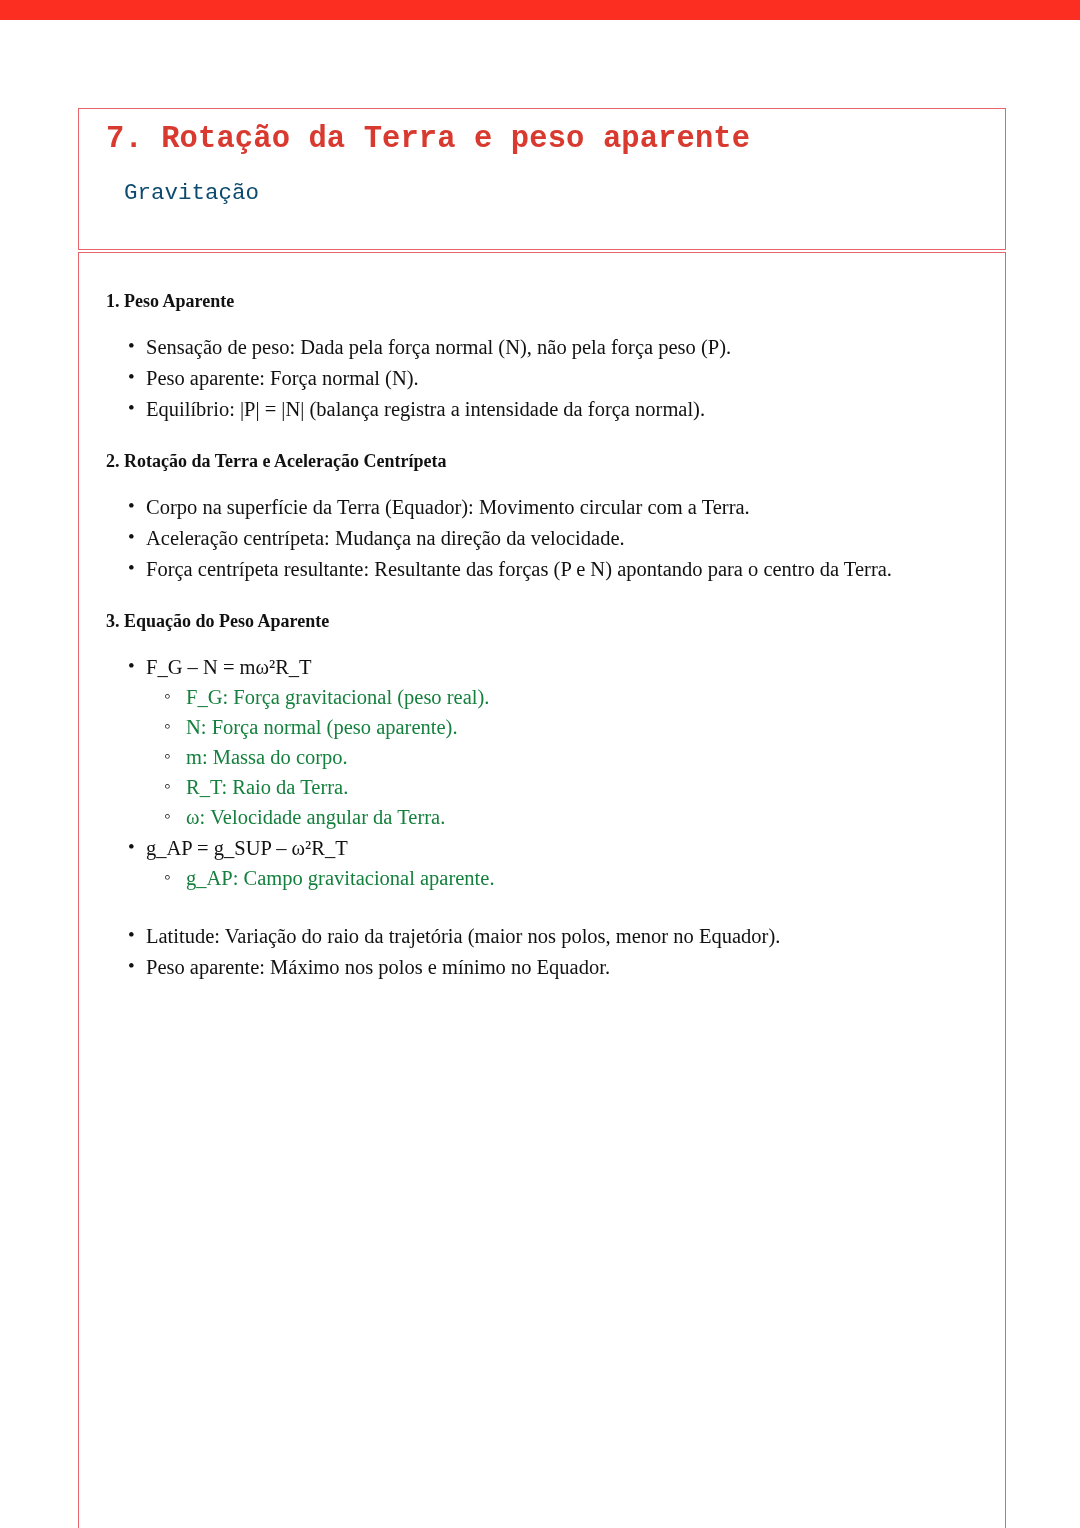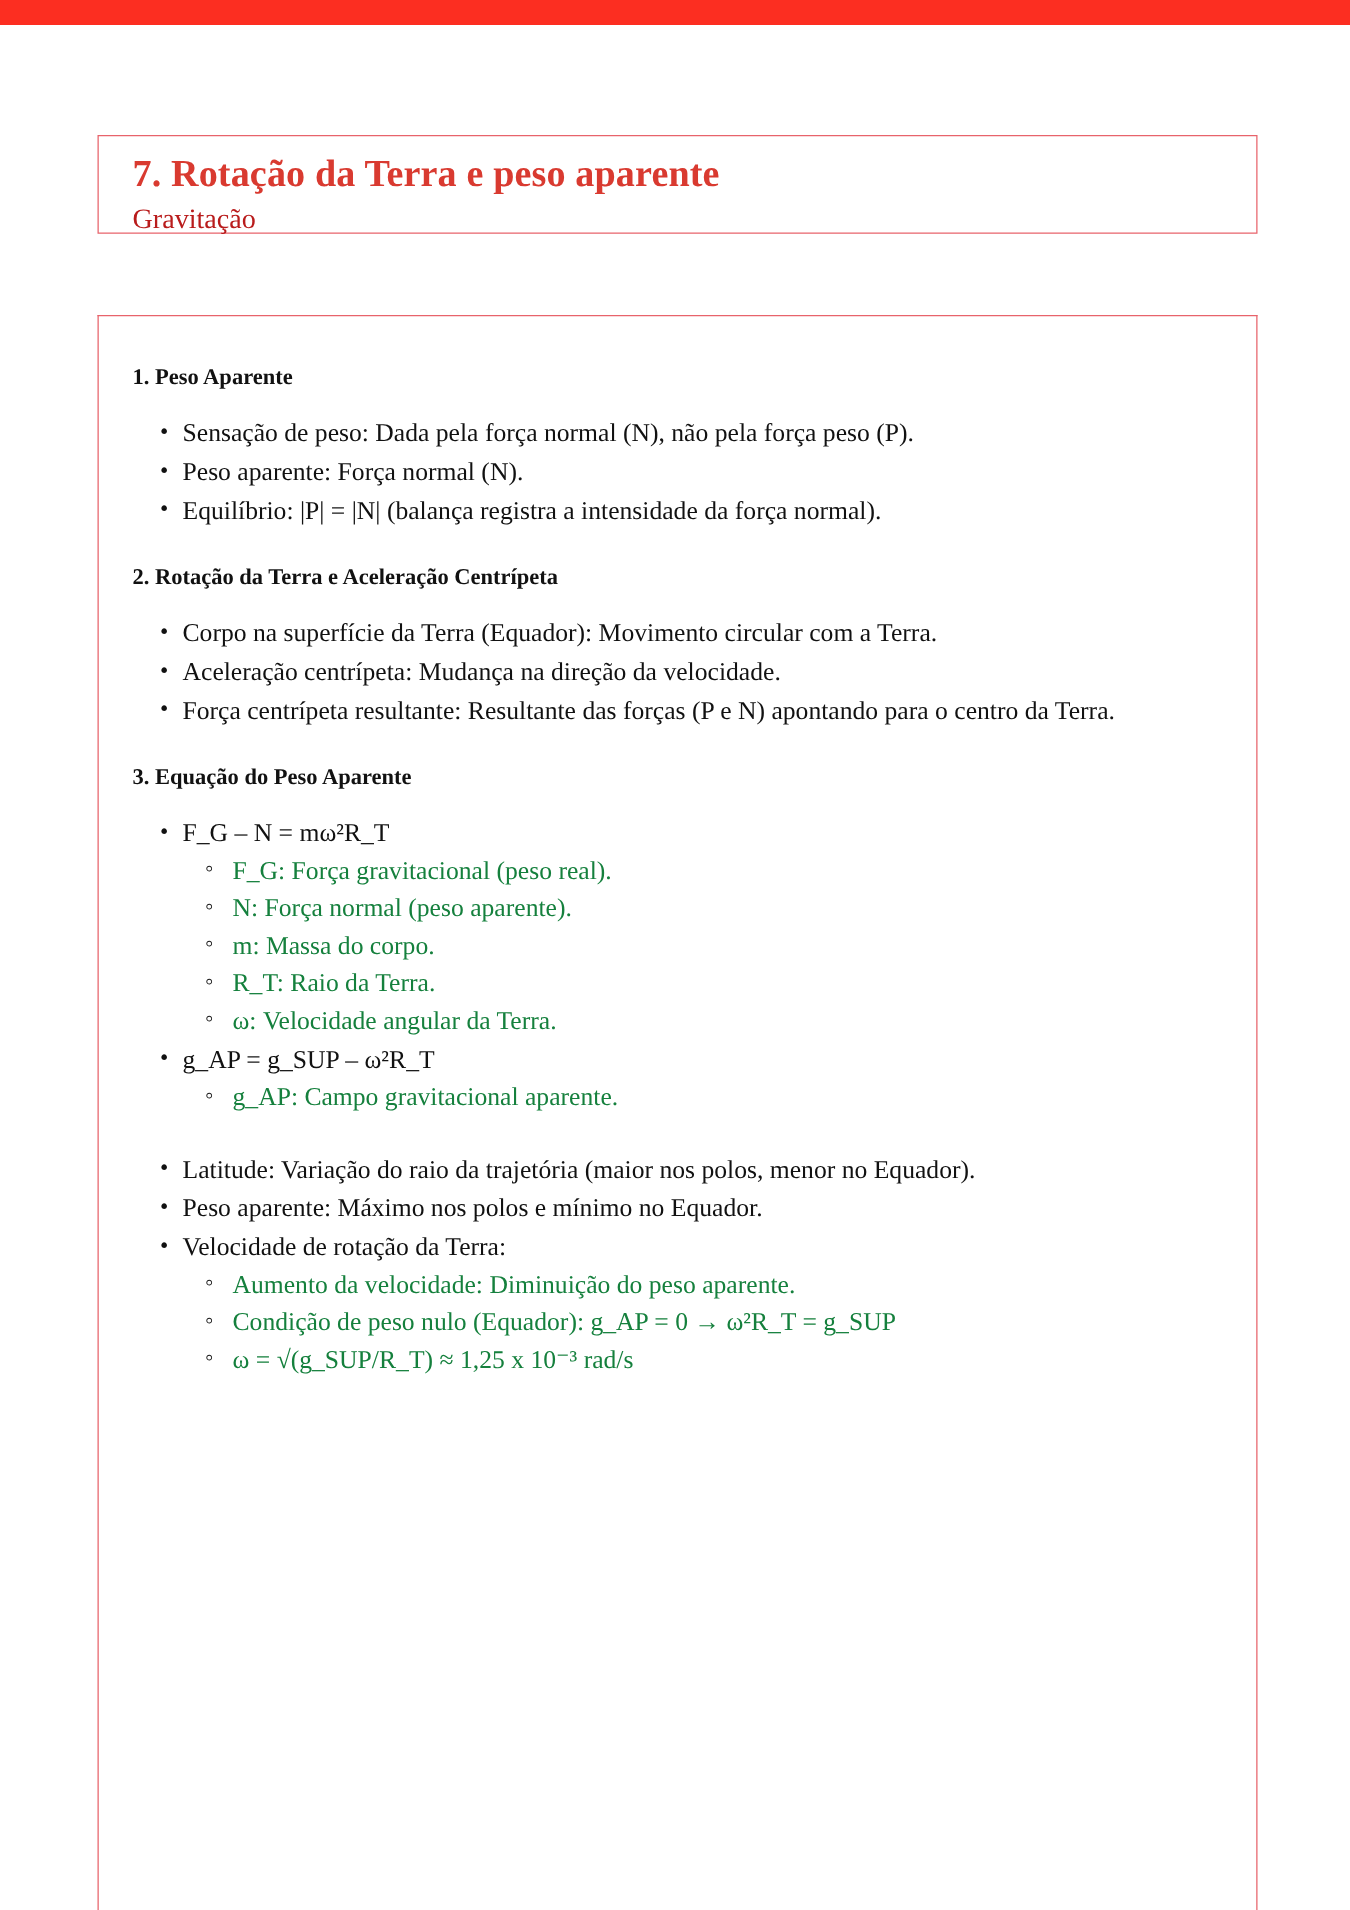--- a/index.html
+++ b/index.html
@@ -26,42 +26,43 @@
     height: 20px;
     background: #fc2e21;
   }
 
   
   .header-box {
     position: absolute;
     left: 78px;
     top: 108px;
     width: 928px;
-    height: 79px;
+    height: 142px;
     box-sizing: border-box;
     border: 1.6px solid #e8636b;
     background: #ffffff;
+    font-family: Liberation Mono, monospace;
   }
   .doc-title {
     margin: 0;
     padding: 13px 0 0 27px;
     font-size: 30.5px;
     font-weight: bold;
     line-height: 1.14;
     color: #d93a30;
     letter-spacing: 0.1px;
     white-space: nowrap;
   }
   .doc-subtitle {
-    margin: 0;
+    margin: 18px;
     padding: 6px 0 0 27px;
     font-size: 22.5px;
     font-weight: normal;
     line-height: 1.1;
-    color: #b91c1c;
+    color: #0c4a6e;
     white-space: nowrap;
   }
 
   
   .content-box {
     position: absolute;
     left: 78px;
     top: 252px;
     width: 928px;
     height: 1330px;
@@ -181,21 +182,16 @@
             </ul></li>
           <li class="bullet1"><span>g_AP = g_SUP – ω²R_T</span><ul class="level2">
               <li class="bullet2">g_AP: Campo gravitacional aparente.</li>
             </ul></li>
         </ul>
       </div>
       <div class="section section-block">
         <ul class="level1">
           <li class="bullet1"><span>Latitude: Variação do raio da trajetória (maior nos polos, menor no Equador).</span></li>
           <li class="bullet1"><span>Peso aparente: Máximo nos polos e mínimo no Equador.</span></li>
-          <li class="bullet1"><span>Velocidade de rotação da Terra:</span><ul class="level2">
-              <li class="bullet2">Aumento da velocidade: Diminuição do peso aparente.</li>
-              <li class="bullet2">Condição de peso nulo (Equador): g_AP = 0 → ω²R_T = g_SUP</li>
-              <li class="bullet2">ω = √(g_SUP/R_T) ≈ 1,25 x 10⁻³ rad/s</li>
-            </ul></li>
         </ul>
       </div>
     </div>
 </div>
 
 </body></html>

